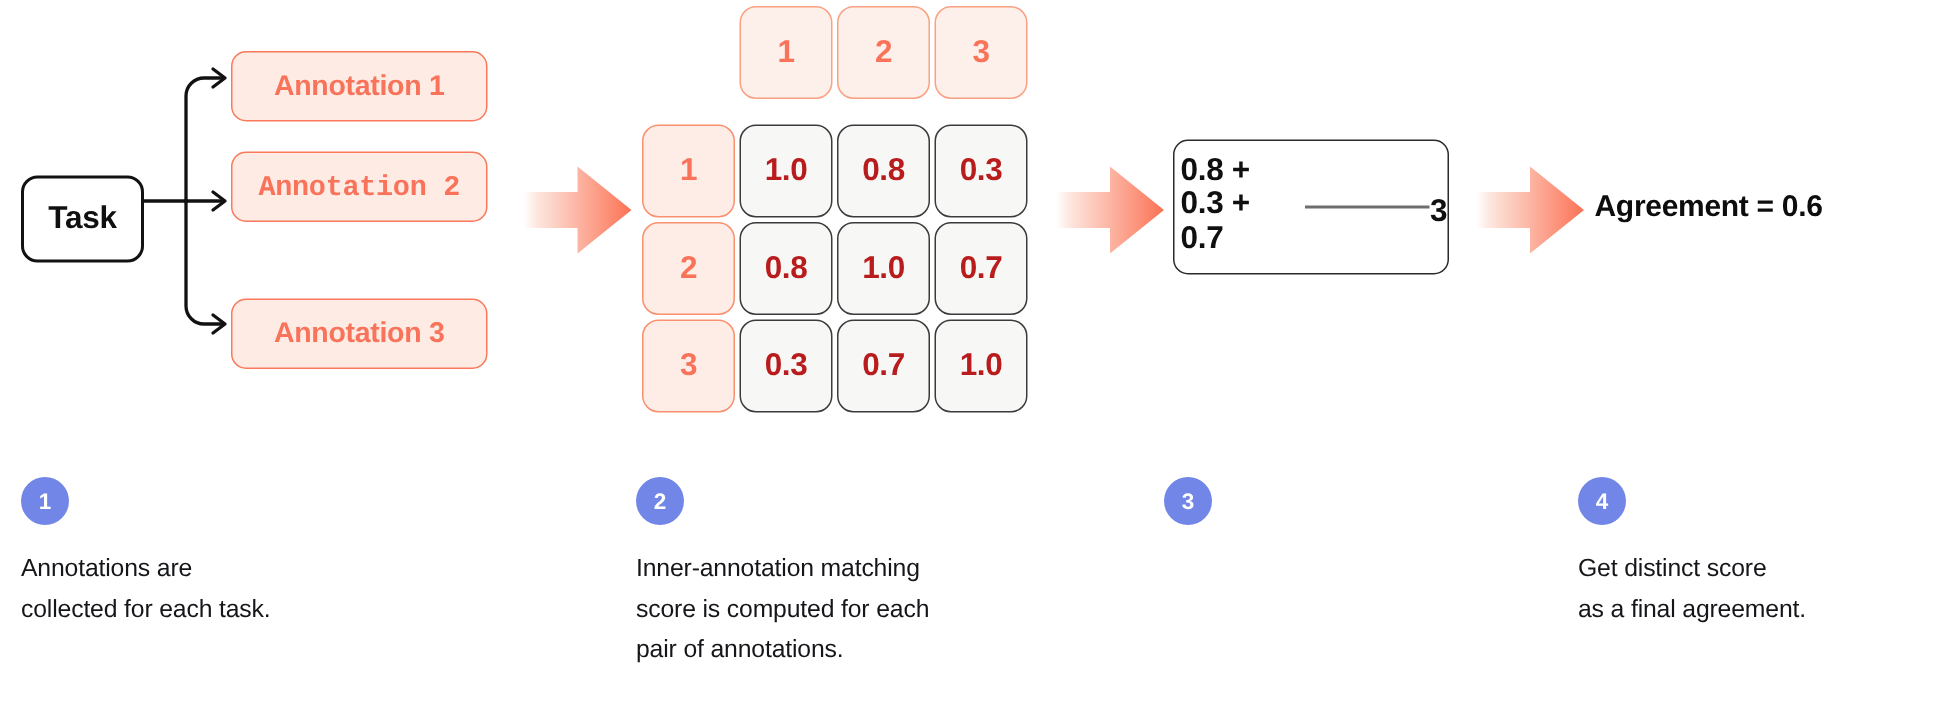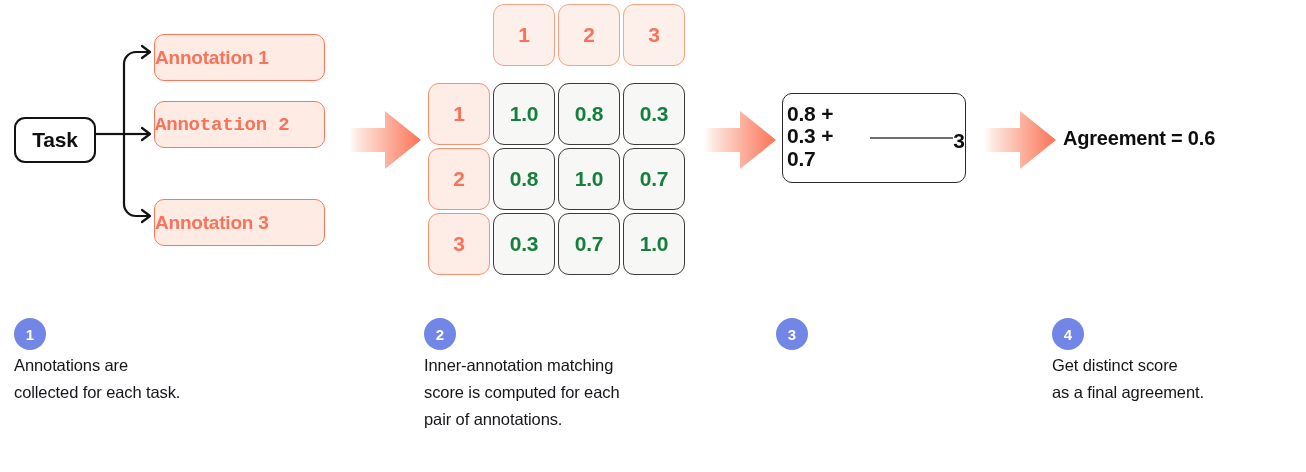--- a/index.html
+++ b/index.html
@@ -19,21 +19,21 @@
     position: absolute;
     left: 0; top: 0;
     width: 1306px;
     height: 472px;
   }
 
   
   .task-box {
     position: absolute;
     left: 14px; top: 117px;
-    width: 82px; height: 46px;
+    width: 82px; height: 58px;
     border: 2px solid #121212;
     border-radius: 11px;
     background: #ffffff;
     display: flex;
     align-items: center;
     justify-content: center;
     font-size: 21px;
     font-weight: 700;
     color: #101010;
     letter-spacing: -0.2px;
@@ -51,20 +51,21 @@
   .ann-box {
     position: absolute;
     left: 154px;
     width: 171px;
     height: 47px;
     border: 1.6px solid #F9795A;
     border-radius: 10px;
     background: #FDEBE4;
     display: flex;
     align-items: center;
+    justify-content: center;
     font-size: 19px;
     font-weight: 700;
     color: #F9725A;
     letter-spacing: -0.2px;
     box-sizing: border-box;
   }
   .ann-1 { top: 34px; }
   .ann-2 { top: 101px; font-family: Liberation Mono, monospace; }
   .ann-3 { top: 199px; }
 
@@ -99,21 +100,21 @@
   }
   .m-head {
     background: #FDEDE6;
     border: 1.4px solid #F9906F;
     color: #F9725A;
   }
   .m-head-col { background: #FDEFE9; border-color: #FAA184; }
   .m-val {
     background: #F7F7F5;
     border: 1.6px solid #3B3B3B;
-    color: #15803d;
+    color: #b91c1c;
   }
 
   
   .formula-box {
     position: absolute;
     left: 782px; top: 93px;
     width: 184px; height: 90px;
     border: 1.6px solid #2A2A2A;
     border-radius: 10px;
     background: #ffffff;
@@ -166,21 +167,21 @@
     border-radius: 50%;
     background: #7286E8;
     color: #ffffff;
     display: flex;
     align-items: center;
     justify-content: center;
     font-size: 15px;
     font-weight: 700;
   }
   .step-text {
-    margin-top: 2px;
+    margin-top: 16px;
     font-size: 16.5px;
     line-height: 27px;
     color: #15161A;
     white-space: pre-line;
     letter-spacing: -0.1px;
   }
   .step-1 { left: 14px;   width: 230px; }
   .step-2 { left: 424px;  width: 290px; }
   .step-3 { left: 776px;  width: 250px; }
   .step-4 { left: 1052px; width: 250px; }

